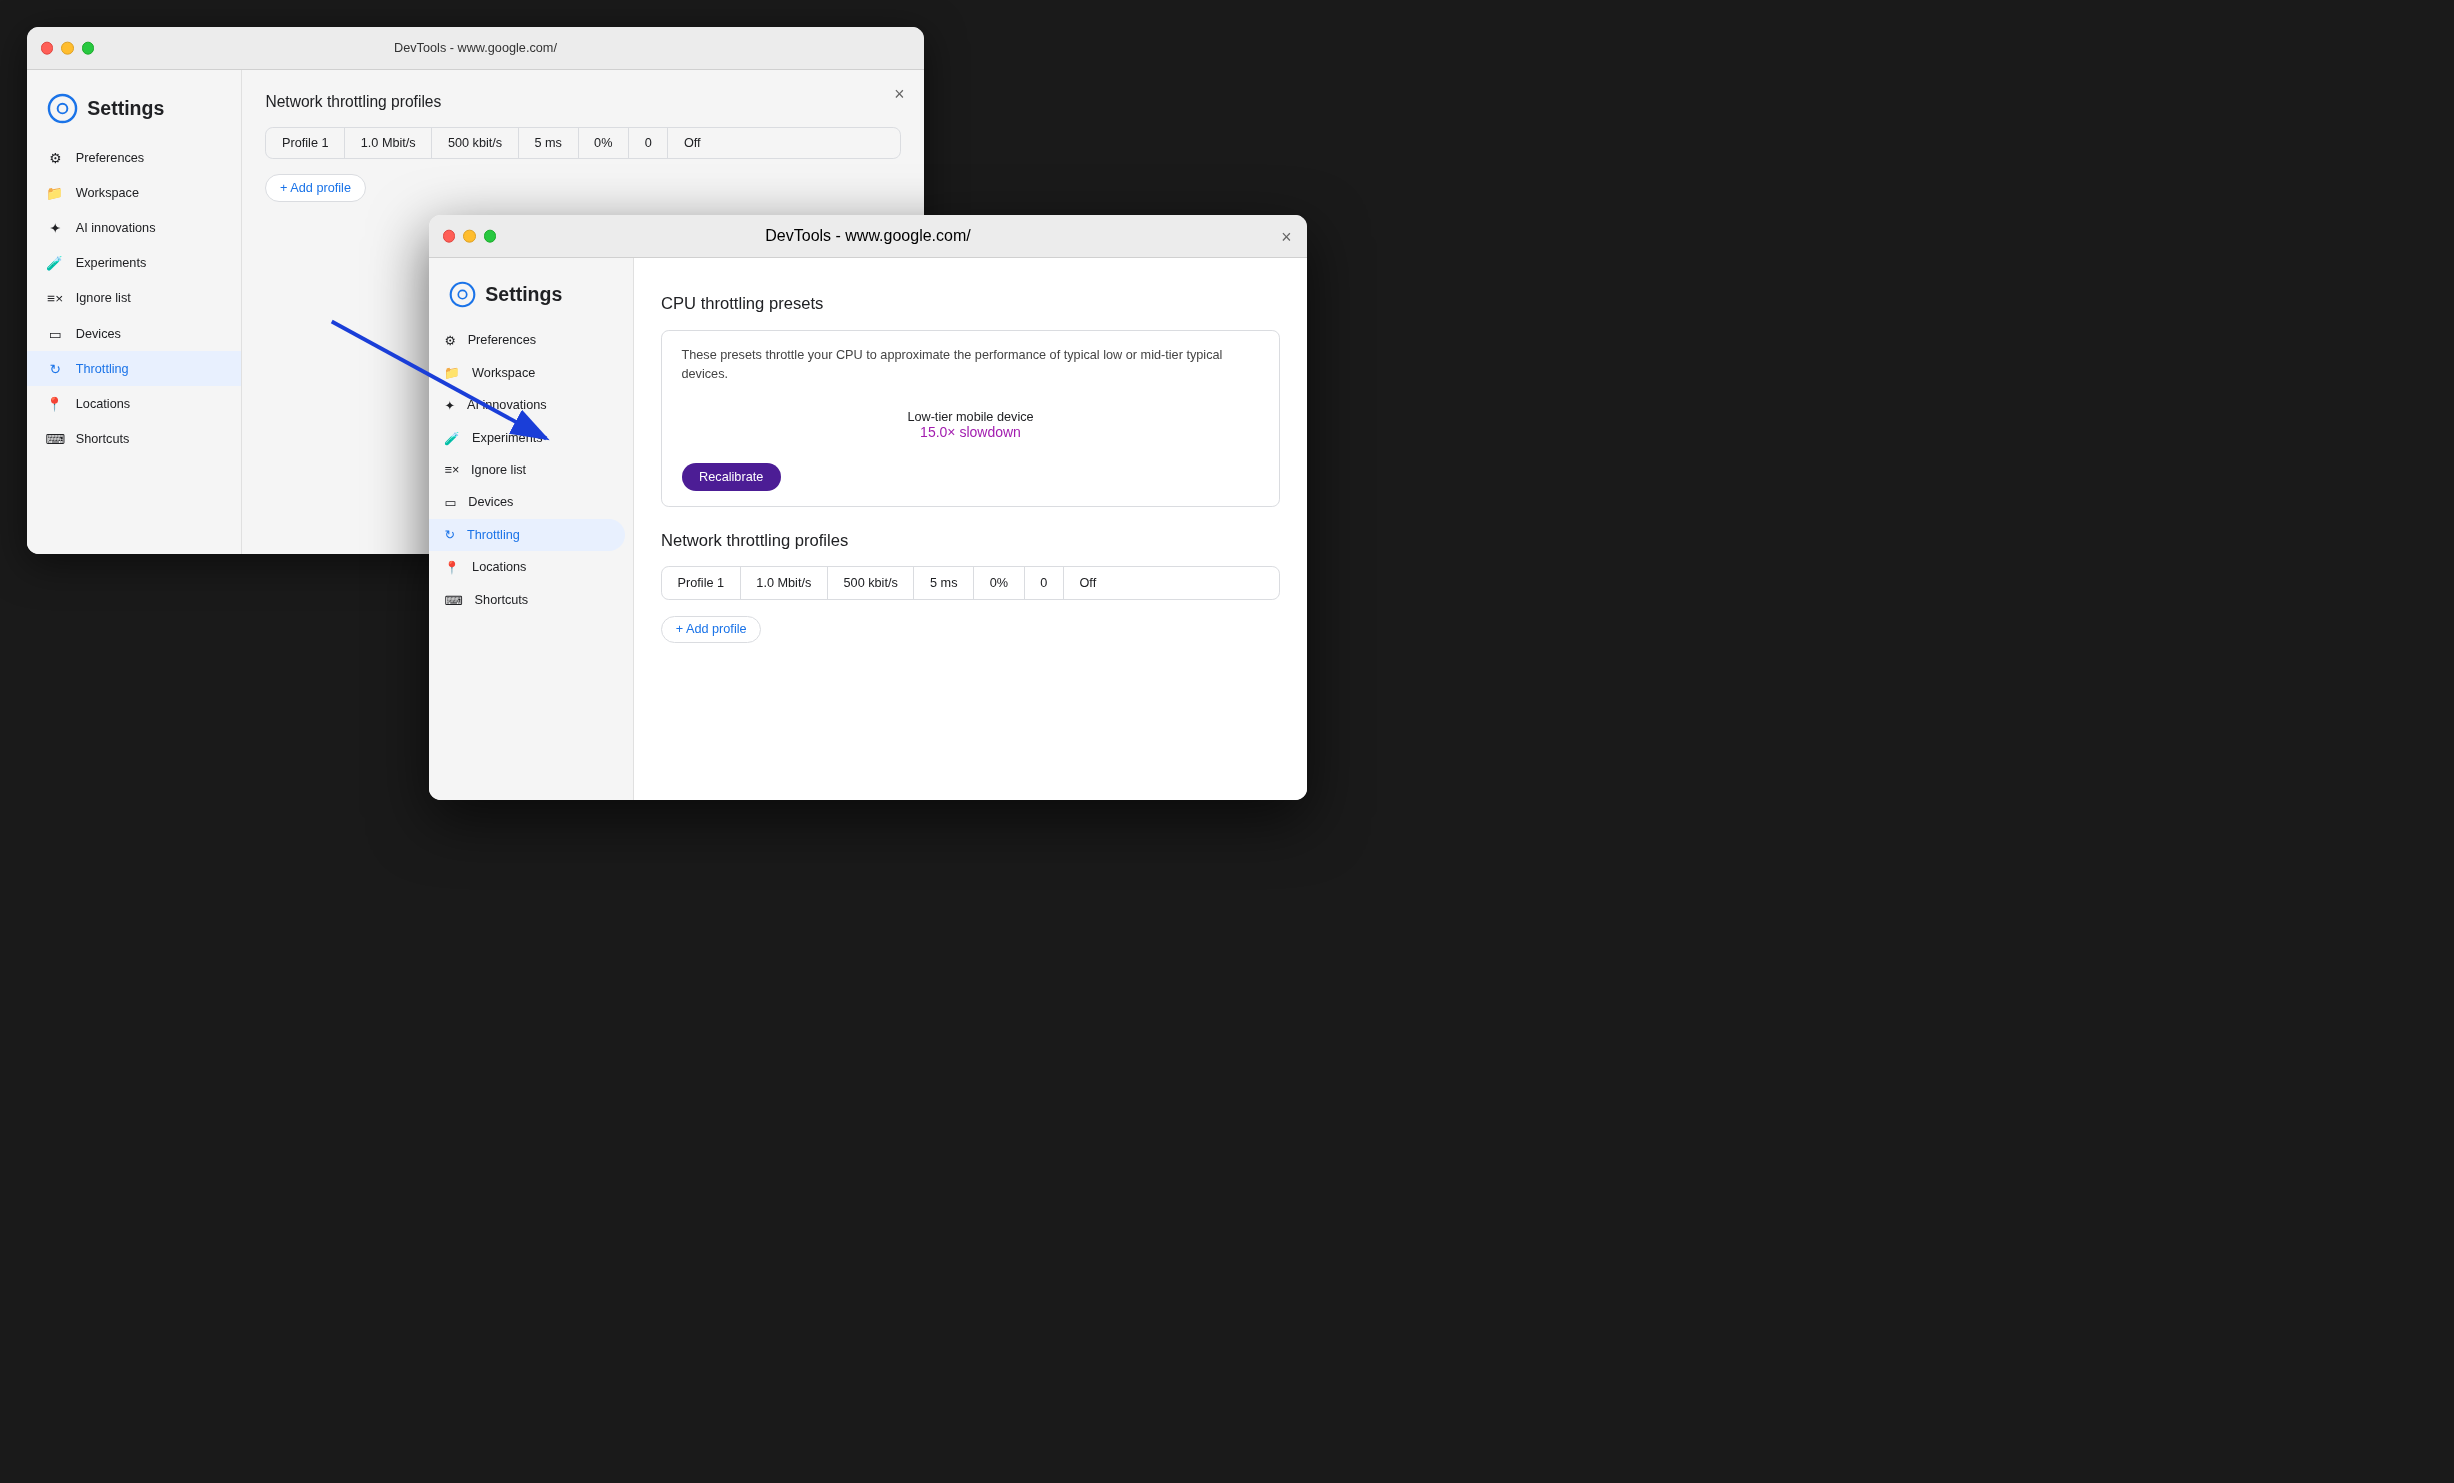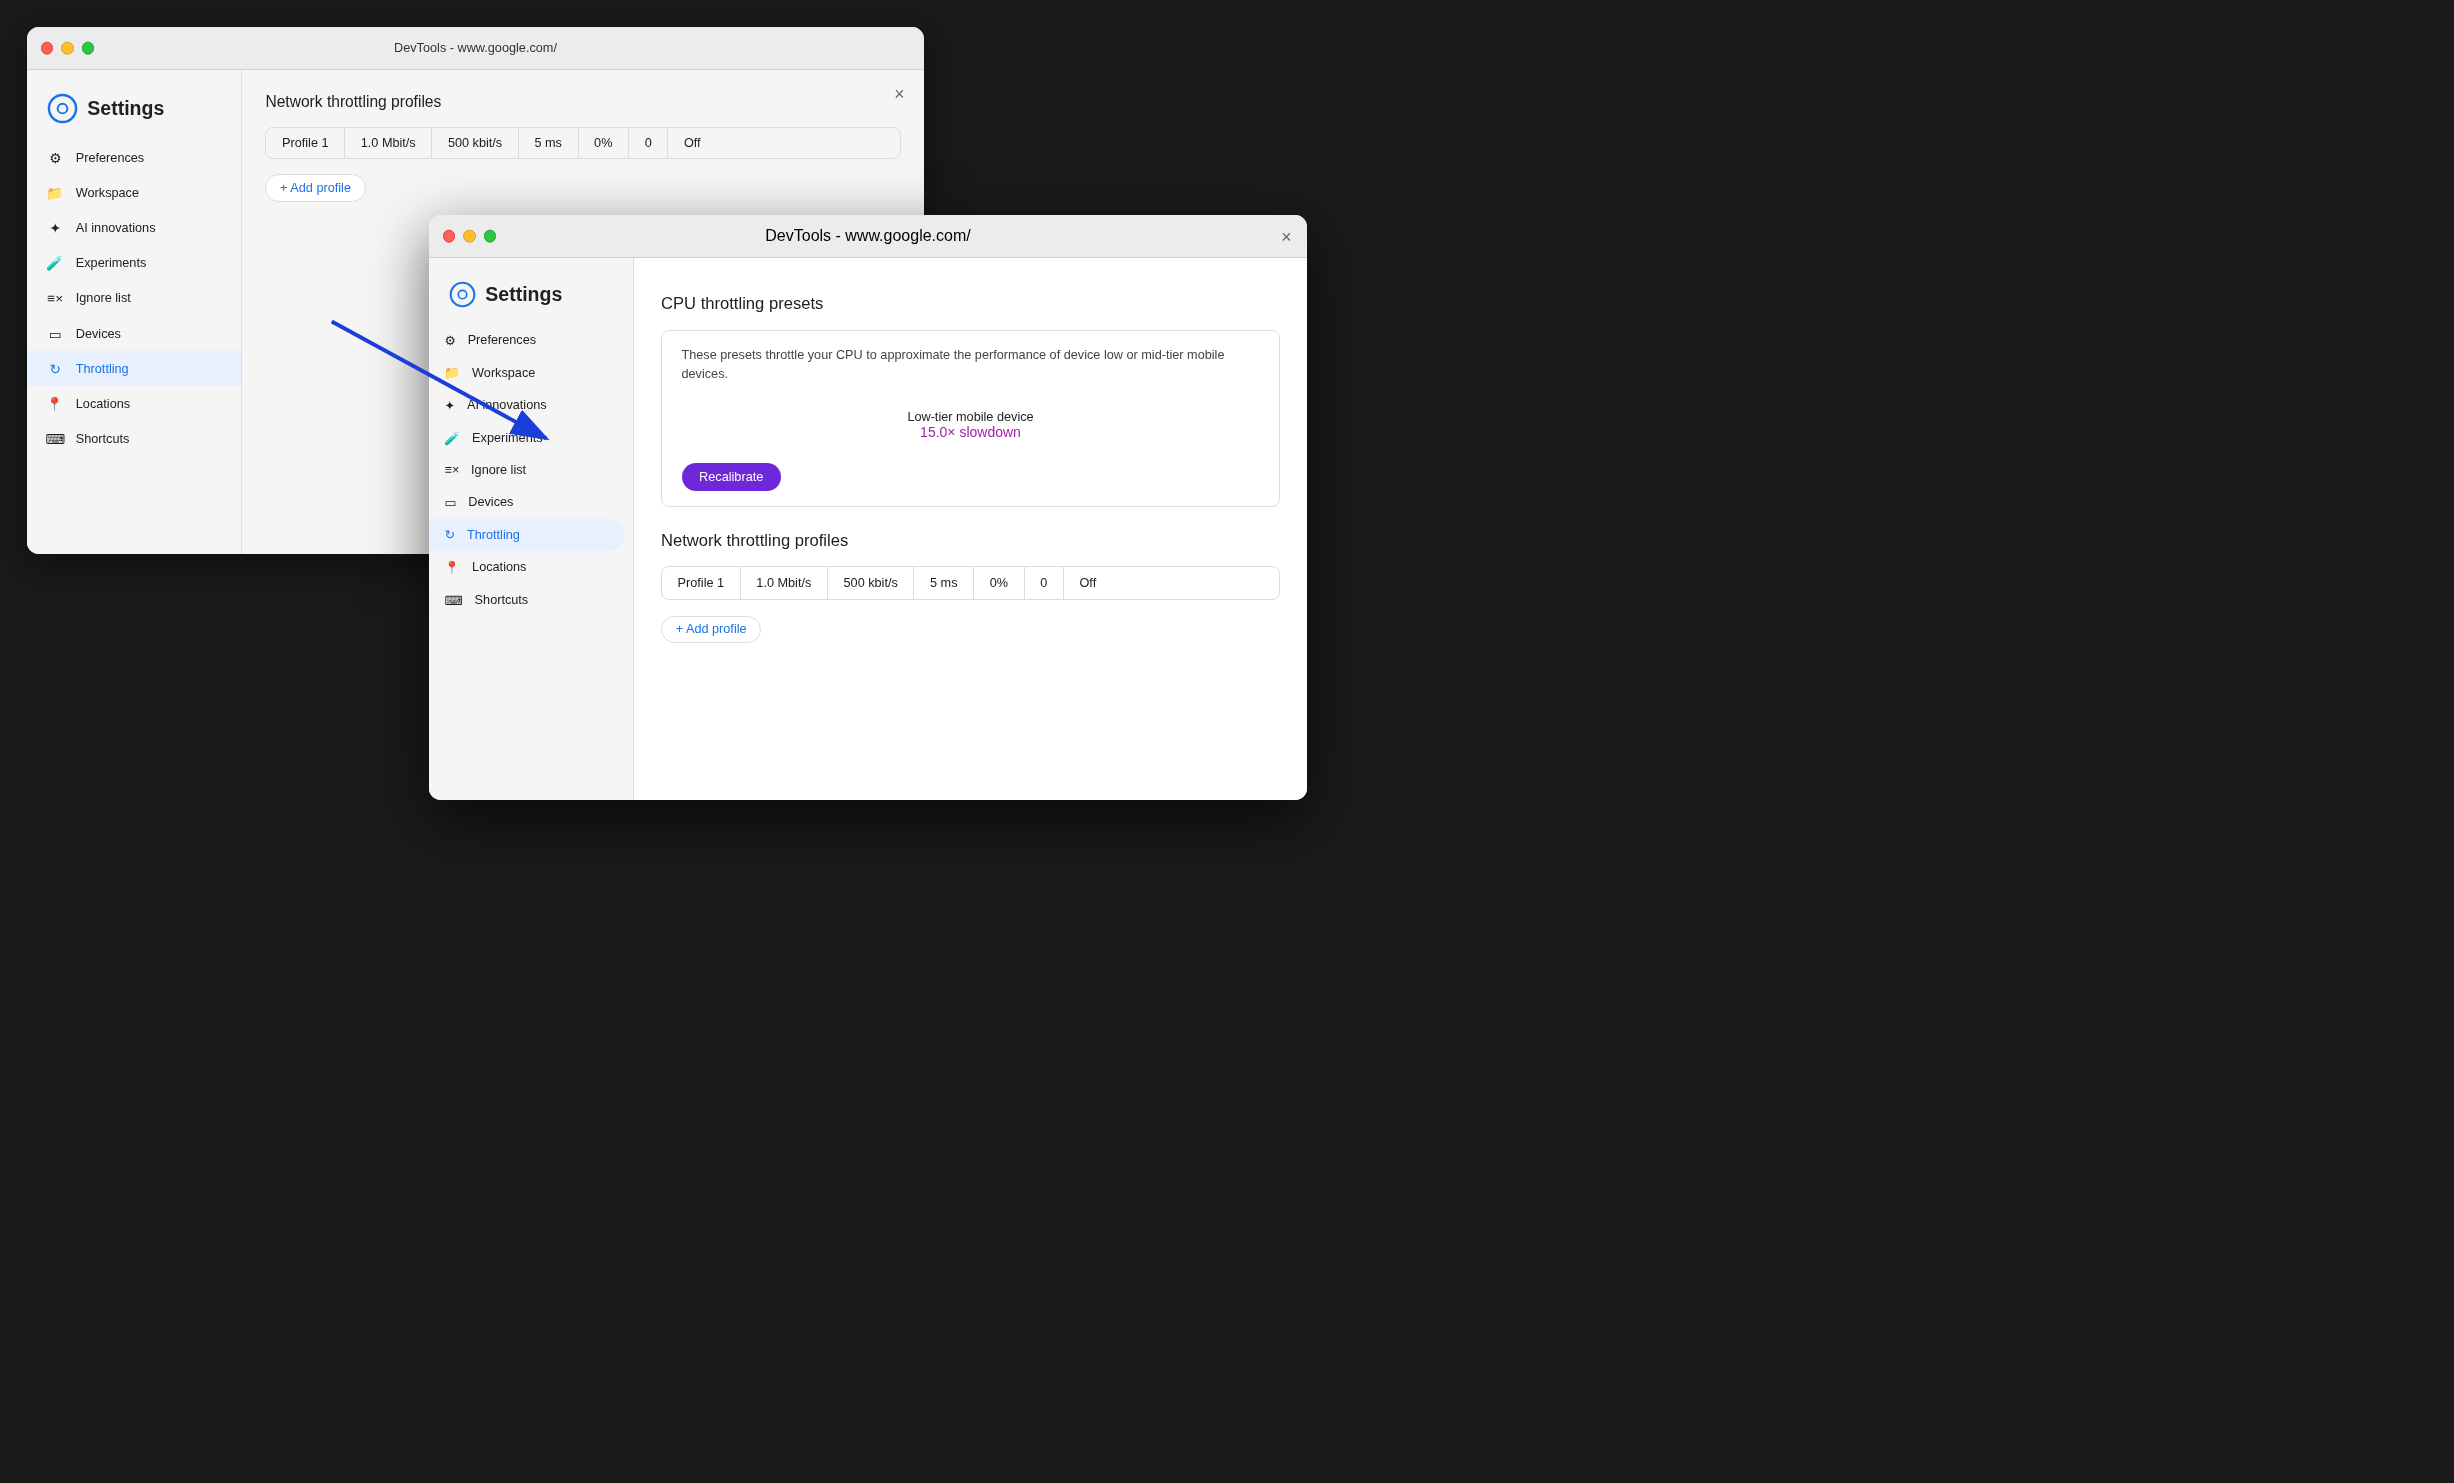--- a/index.html
+++ b/index.html
@@ -270,21 +270,21 @@
       flex-direction: column;
     }
     .cpu-preset-row:last-of-type { border-bottom: none; }
     .slowdown-val {
       color: #a21caf;
       font-size: 14px;
     }
     .recalibrate-btn {
       margin-top: 13.7px;
       padding: 6.8px 17.6px;
-      background: #6d28d9;
+      background: #4c1d95;
       color: white;
       border: none;
       border-radius: 19.5px;
       font-size: 12.7px;
       cursor: pointer;
     }
 
     .profile-table-front {
       border: 1px solid #dadce0;
       border-radius: 7.8px;
@@ -462,21 +462,21 @@
       <span class="icon-placeholder">⌨</span>
       <span>Shortcuts</span>
     </div>
         </div>
     </div>
 
     <div class="main-content-front">
       
       <div class="section-title-front">CPU throttling presets</div>
       <div class="cpu-box">
-        <div class="cpu-desc">These presets throttle your CPU to approximate the performance of device low or mid-tier mobile devices.</div>
+        <div class="cpu-desc">These presets throttle your CPU to approximate the performance of typical low or mid-tier typical devices.</div>
         <div class="cpu-preset-row">
           <span>Low-tier mobile device</span>
           <span class="slowdown-val">15.0× slowdown</span>
         </div>
         <button class="recalibrate-btn">Recalibrate</button>
       </div>
       
       <div class="section-title-front">Network throttling profiles</div>
       <div class="profile-table-front">
         <div class="profile-row-front" id="front-profile-row">

